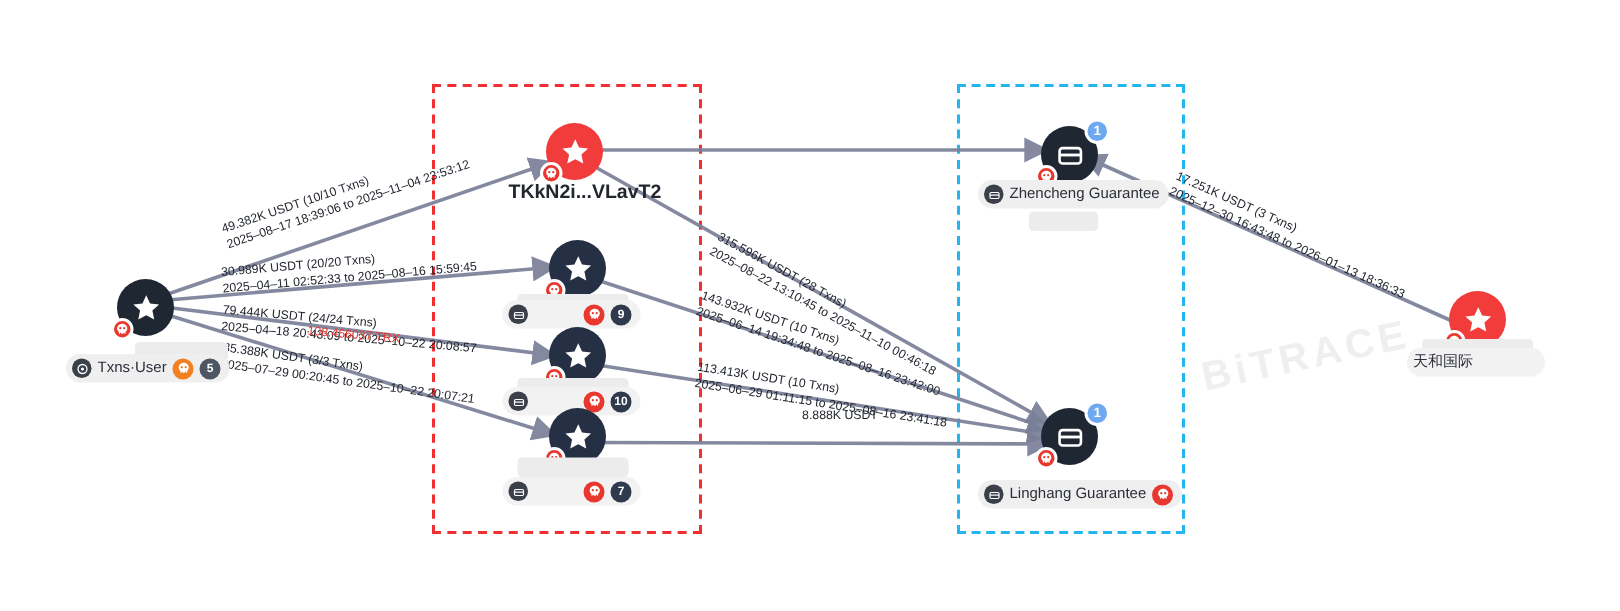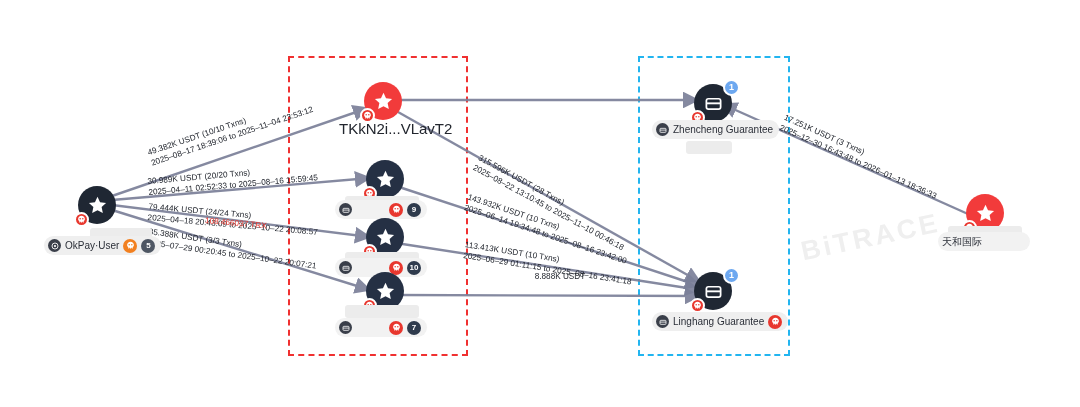--- a/index.html
+++ b/index.html
@@ -224,42 +224,42 @@
     </div>
   </div>
   <div class="redact-bar" style="left:90px; top:228px; width:62px;"></div>
   <div class="label-pill" style="left:44px; top:236px;">
     <span class="pill-lead-icon">
       <svg viewBox="0 0 24 24">
           <circle cx="12" cy="12" r="9" fill="none" stroke="#fff" stroke-width="2.6"></circle>
           <circle cx="12" cy="12" r="3.2"></circle>
         </svg>
     </span>
-    <span class="pill-text">OkPay·User</span>
+    <span class="pill-text">Txns·User</span>
     <span class="pill-badge orange">
       <svg viewBox="0 0 24 24">
           <path d="M12 2C7 2 3 5.8 3 10.5c0 2.7 1.3 4.6 3 5.8V19a1 1 0 001 1h1v-2h2v2h4v-2h2v2h1a1 1 0 001-1v-2.7c1.7-1.2 3-3.1 3-5.8C21 5.8 17 2 12 2zM8.5 12a2 2 0 110-4 2 2 0 010 4zm7 0a2 2 0 110-4 2 2 0 010 4z"></path>
         </svg>
     </span>
     <span class="pill-badge grey">5</span>
   </div>
 
   <div class="node" style="left:364px; top:82px;">
     <div class="node-circle red">
       <svg class="star" viewBox="0 0 24 24">
         <path d="M12 2l2.9 6.3 6.9.8-5.1 4.7 1.4 6.8L12 17.3 5.9 20.6l1.4-6.8L2.2 9.1l6.9-.8z"></path>
       </svg>
       <div class="node-corner-badge">
         <svg viewBox="0 0 24 24">
           <path d="M12 2C7 2 3 5.8 3 10.5c0 2.7 1.3 4.6 3 5.8V19a1 1 0 001 1h1v-2h2v2h4v-2h2v2h1a1 1 0 001-1v-2.7c1.7-1.2 3-3.1 3-5.8C21 5.8 17 2 12 2zM8.5 12a2 2 0 110-4 2 2 0 010 4zm7 0a2 2 0 110-4 2 2 0 010 4z"></path>
         </svg>
       </div>
     </div>
   </div>
-  <div style="position:absolute; left:339px; top:120px; font-size:15px; color:#22262e;">TKkN2i...VLavT2</div>
+  <div style="position:absolute; left:339px; top:120px; font-size:13px; color:#22262e;font-weight:bold;">TKkN2i...VLavT2</div>
 
   <div class="node" style="left:366px; top:160px;">
     <div class="node-circle navy">
       <svg class="star" viewBox="0 0 24 24">
         <path d="M12 2l2.9 6.3 6.9.8-5.1 4.7 1.4 6.8L12 17.3 5.9 20.6l1.4-6.8L2.2 9.1l6.9-.8z"></path>
       </svg>
       <div class="node-corner-badge">
         <svg viewBox="0 0 24 24">
           <path d="M12 2C7 2 3 5.8 3 10.5c0 2.7 1.3 4.6 3 5.8V19a1 1 0 001 1h1v-2h2v2h4v-2h2v2h1a1 1 0 001-1v-2.7c1.7-1.2 3-3.1 3-5.8C21 5.8 17 2 12 2zM8.5 12a2 2 0 110-4 2 2 0 010 4zm7 0a2 2 0 110-4 2 2 0 010 4z"></path>
         </svg>
@@ -373,21 +373,21 @@
         <rect x="3" y="10.6" width="18" height="2.4"></rect>
       </svg>
       <div class="node-corner-badge">
         <svg viewBox="0 0 24 24">
           <path d="M12 2C7 2 3 5.8 3 10.5c0 2.7 1.3 4.6 3 5.8V19a1 1 0 001 1h1v-2h2v2h4v-2h2v2h1a1 1 0 001-1v-2.7c1.7-1.2 3-3.1 3-5.8C21 5.8 17 2 12 2zM8.5 12a2 2 0 110-4 2 2 0 010 4zm7 0a2 2 0 110-4 2 2 0 010 4z"></path>
         </svg>
       </div>
       <div class="node-count-badge">1</div>
     </div>
   </div>
-  <div class="label-pill" style="left:652px; top:312px;">
+  <div class="label-pill" style="left:652px; top:320px;">
     <span class="pill-lead-icon">
       <svg viewBox="0 0 24 24">
           <rect x="3" y="7" width="18" height="12" rx="2.4" fill="none" stroke="#fff" stroke-width="2.4"></rect>
           <rect x="3" y="11" width="18" height="2.4"></rect>
         </svg>
     </span>
     <span class="pill-text">Linghang Guarantee</span>
     <span class="pill-badge red">
       <svg viewBox="0 0 24 24">
           <path d="M12 2C7 2 3 5.8 3 10.5c0 2.7 1.3 4.6 3 5.8V19a1 1 0 001 1h1v-2h2v2h4v-2h2v2h1a1 1 0 001-1v-2.7c1.7-1.2 3-3.1 3-5.8C21 5.8 17 2 12 2zM8.5 12a2 2 0 110-4 2 2 0 010 4zm7 0a2 2 0 110-4 2 2 0 010 4z"></path>

